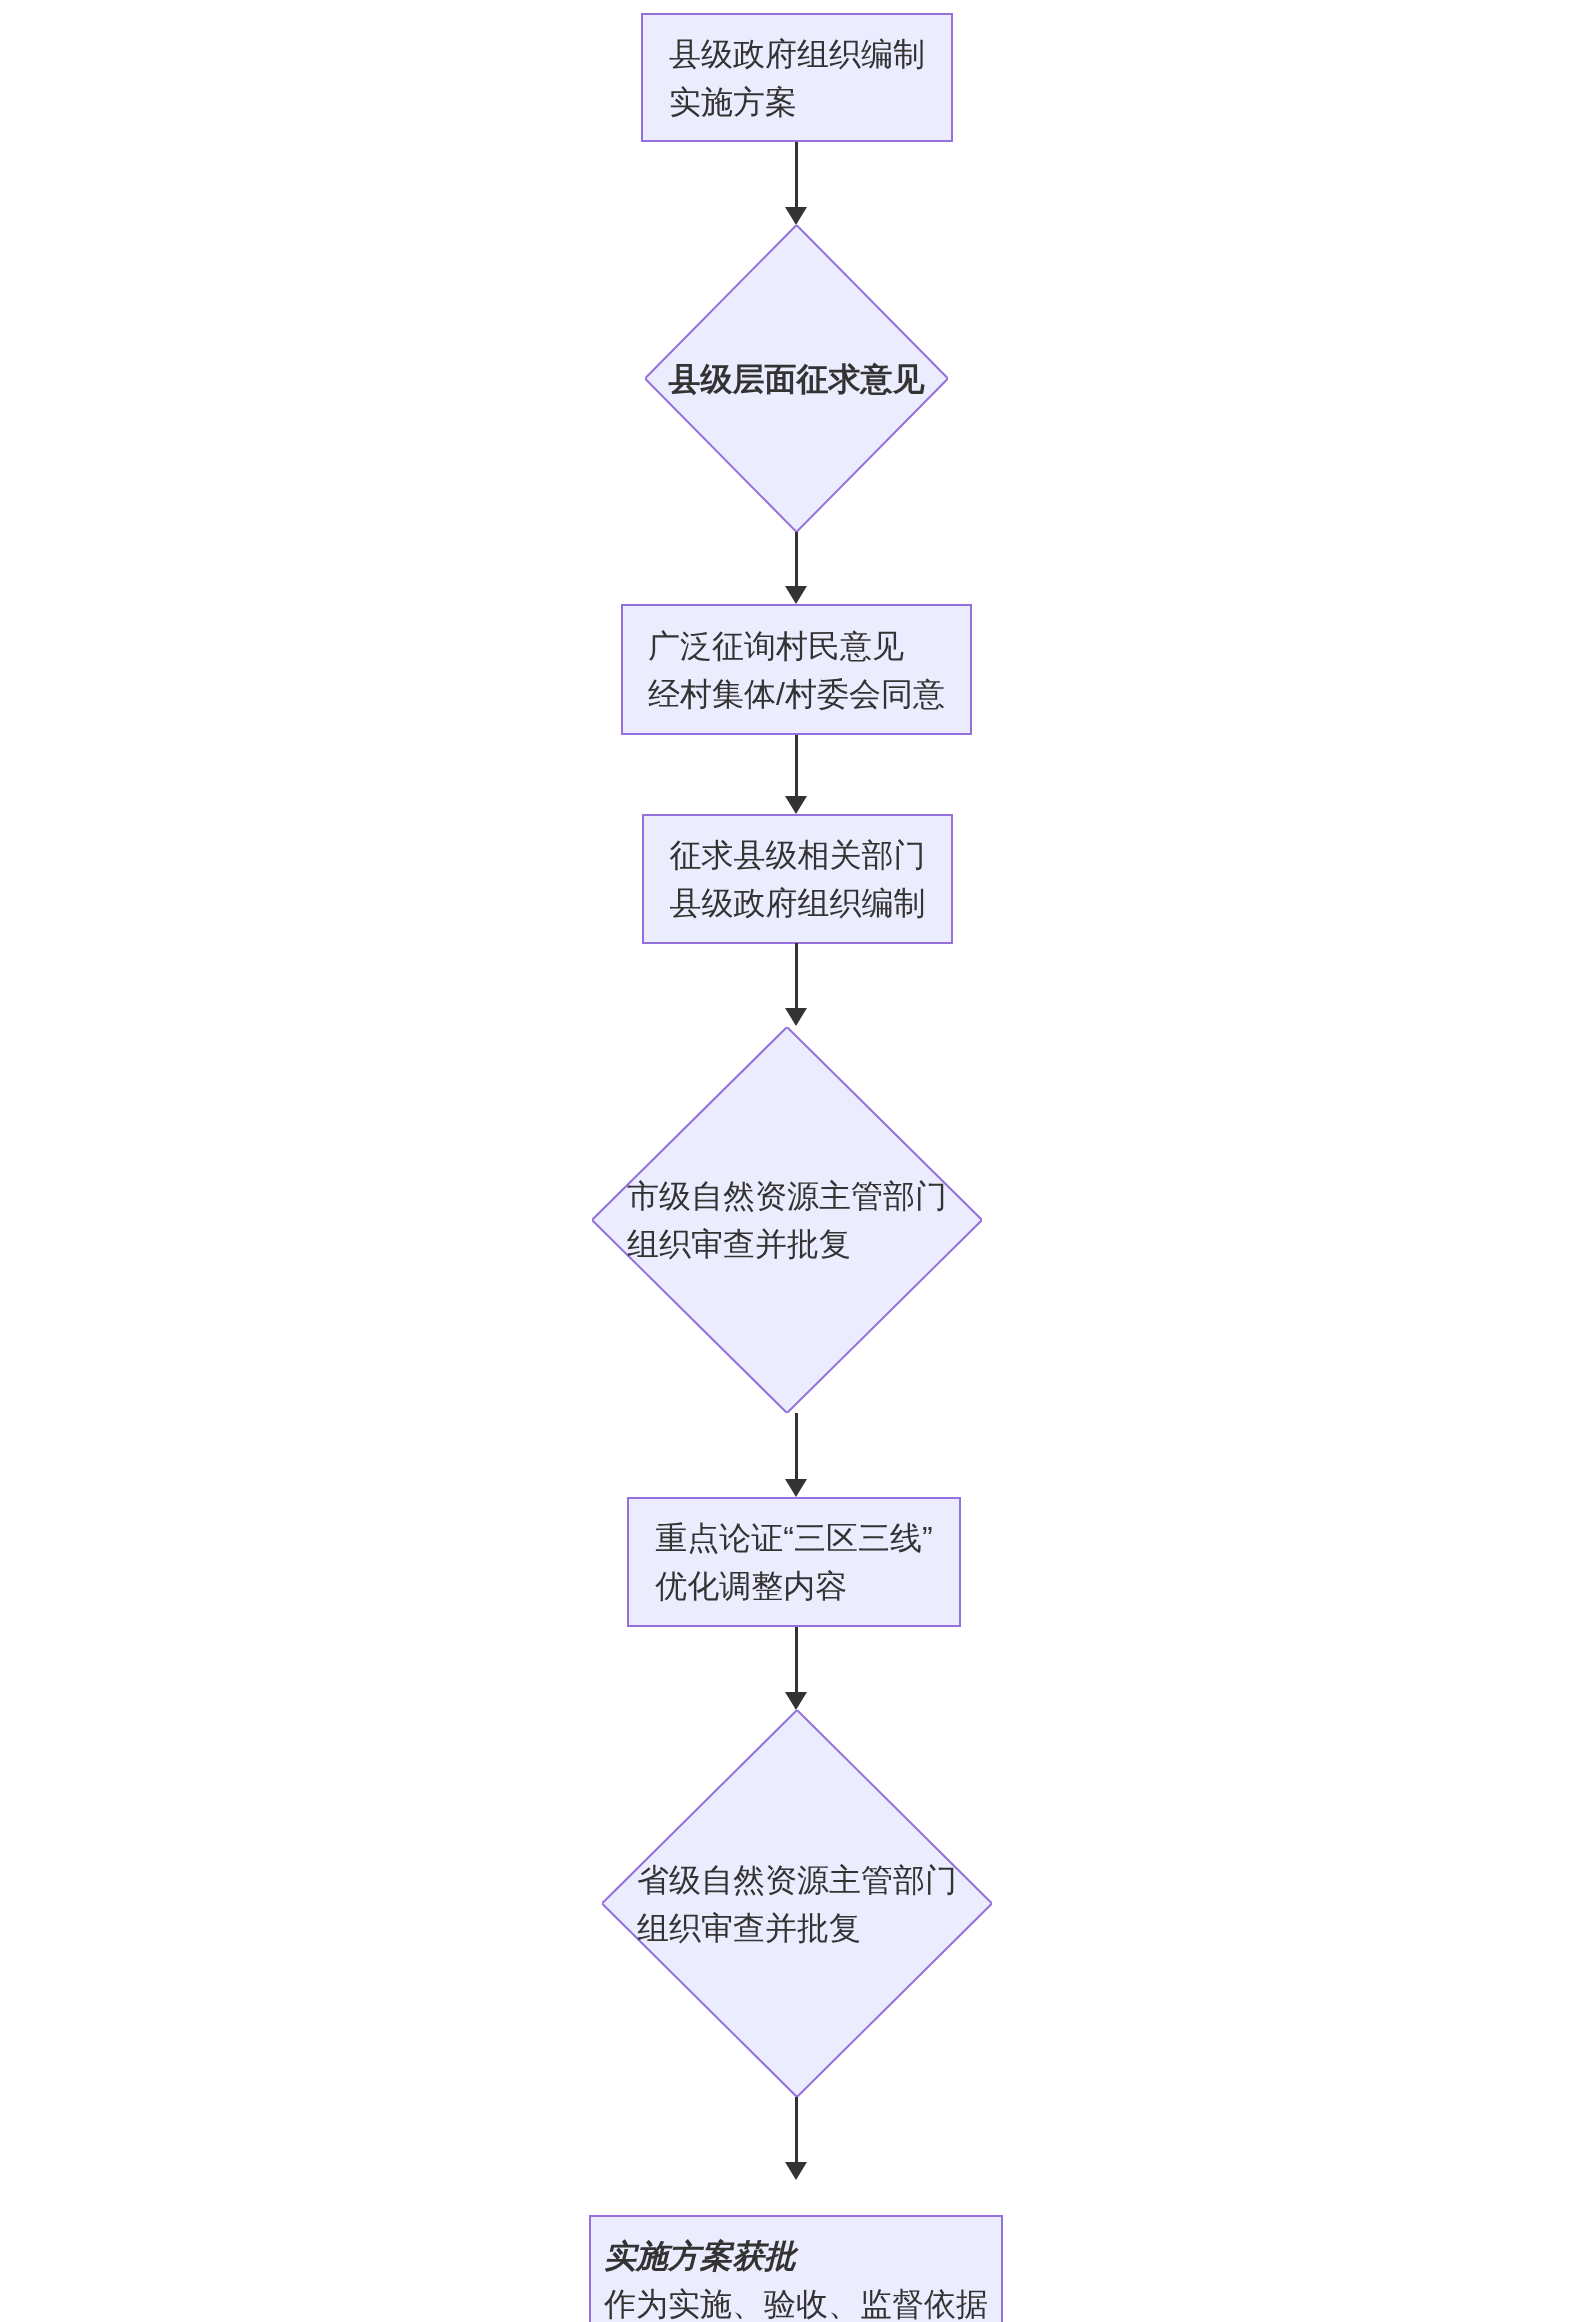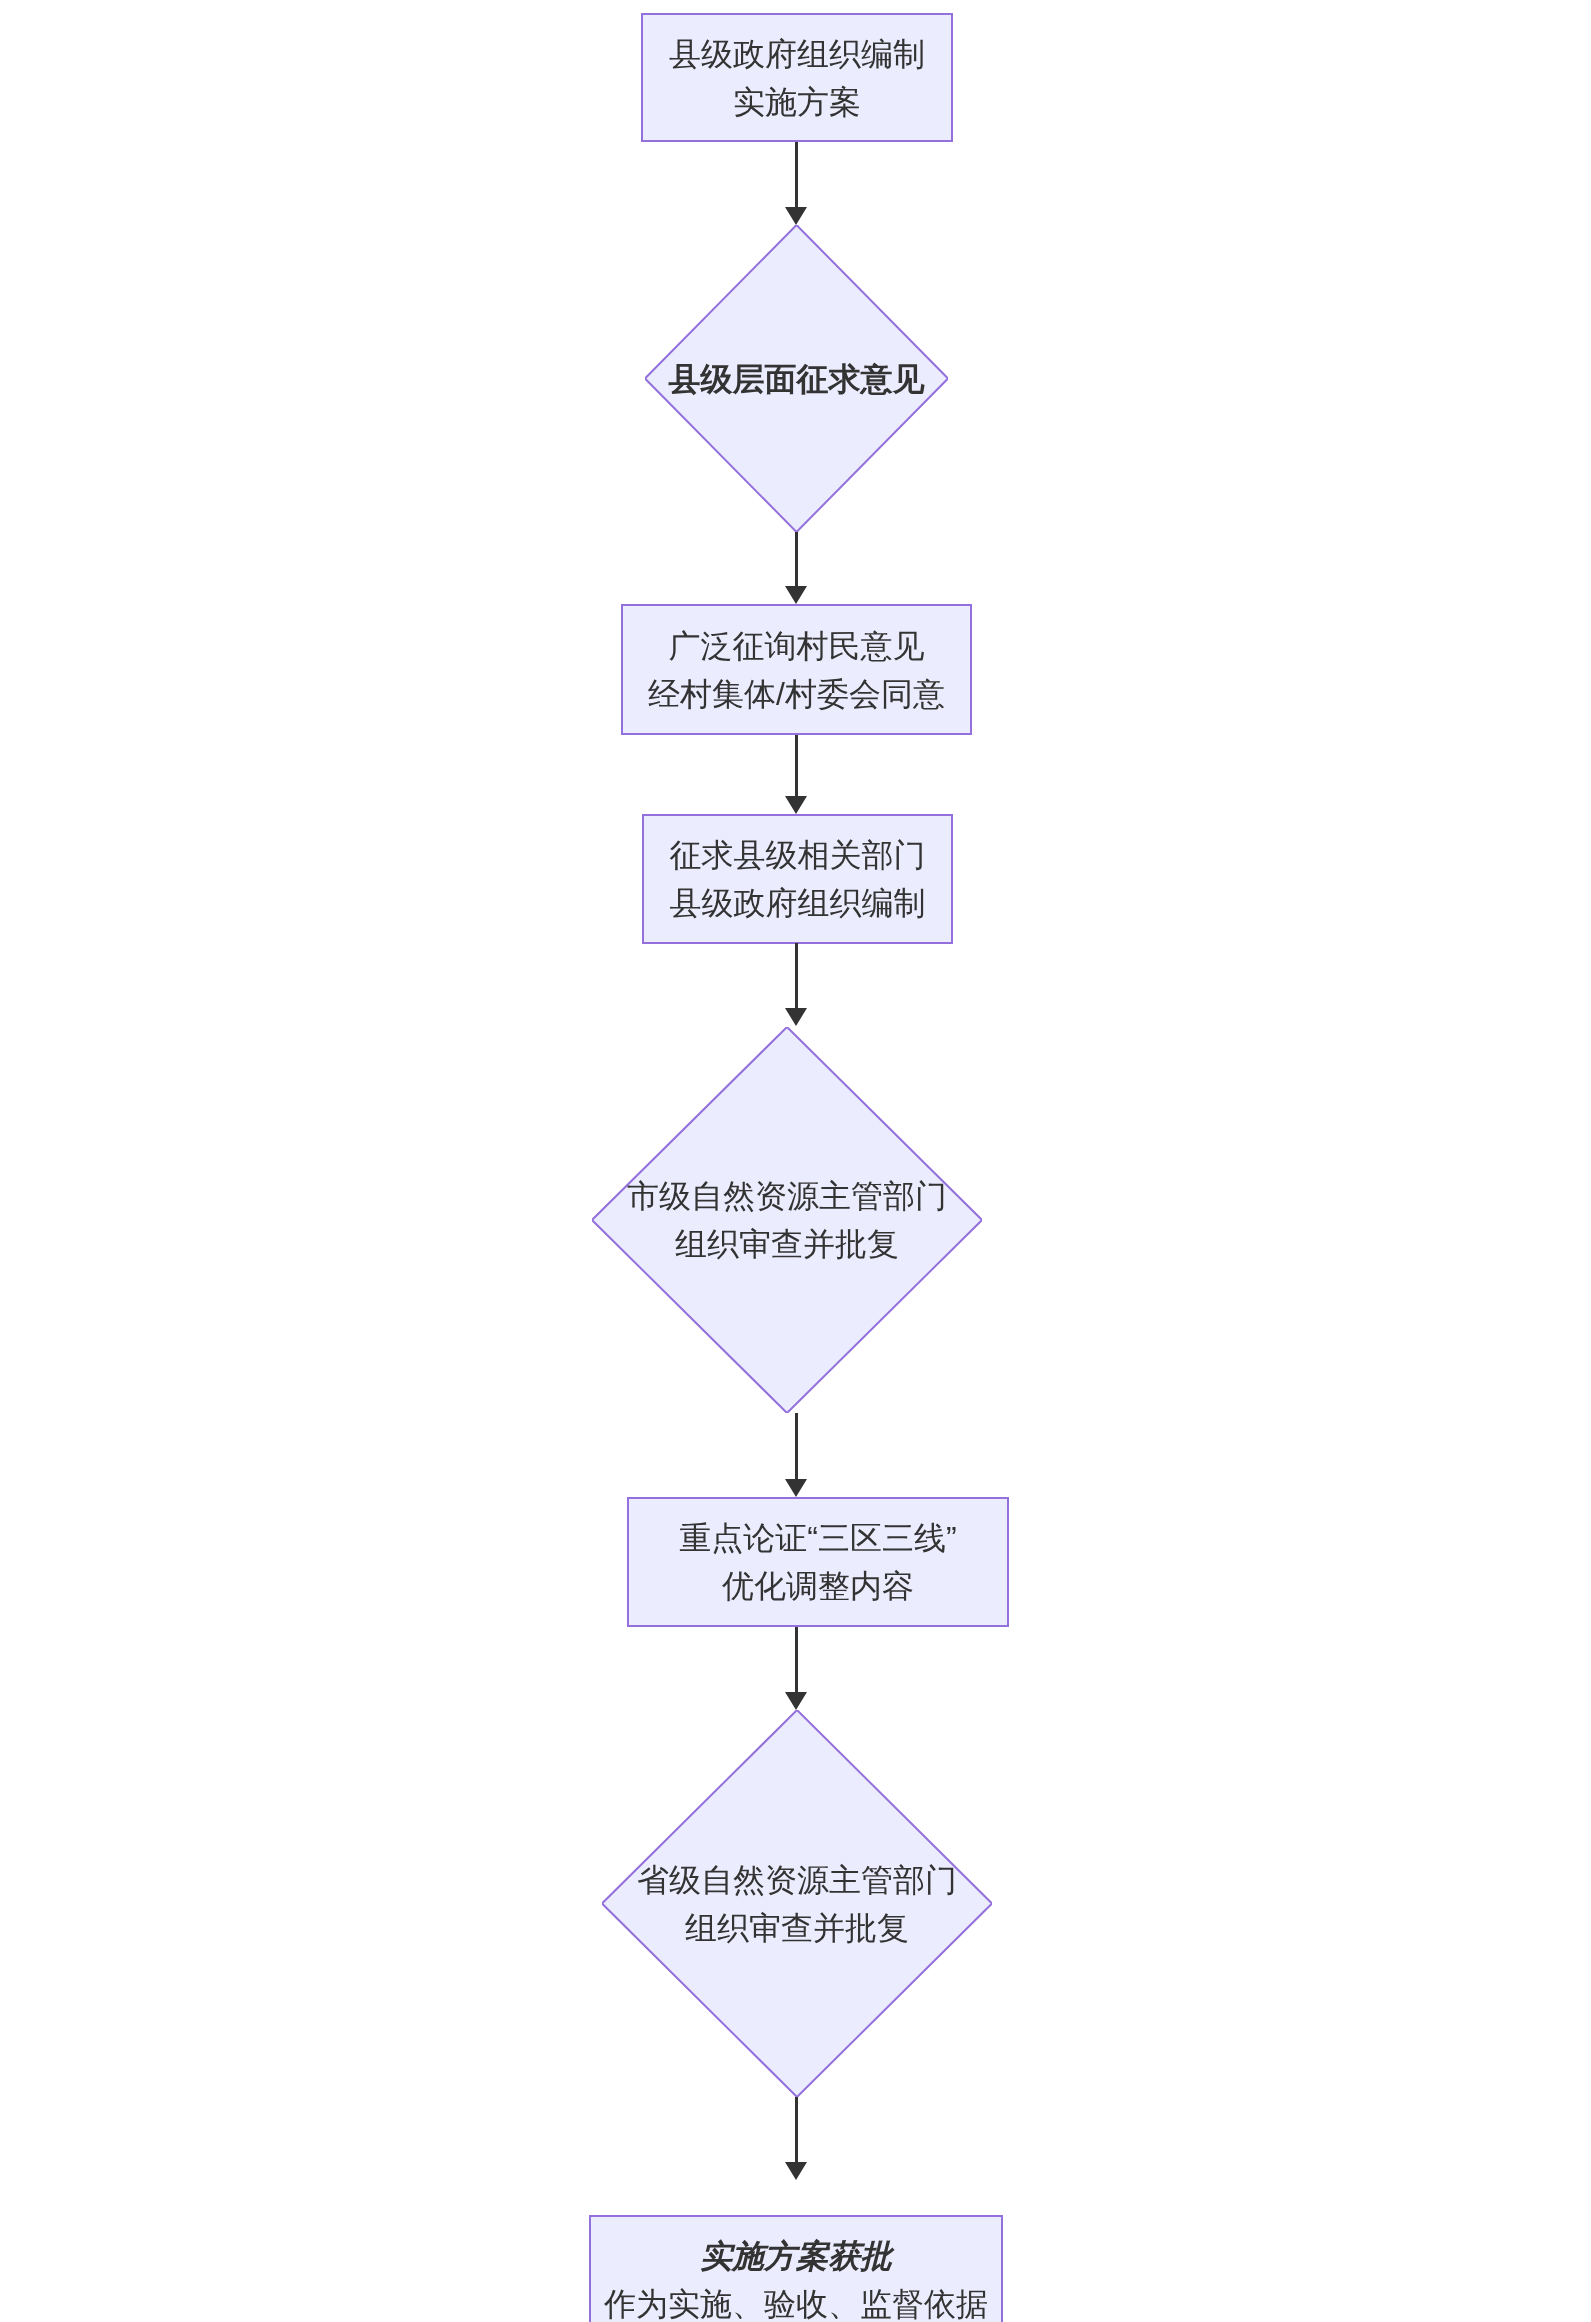--- a/index.html
+++ b/index.html
@@ -8,21 +8,21 @@
   html,body{margin:0;padding:0;}
   body{
     width:1592px;height:2323px;position:relative;overflow:hidden;
     background:var(--bg);
     font-family:"Liberation Sans","DejaVu Sans",sans-serif;
     color:var(--text);
   }
   .canvas{position:absolute;inset:0;}
   .node{
     position:absolute;display:flex;align-items:center;justify-content:center;
-    text-align:center;font-size:32px;line-height:48px;color:var(--text);
+    font-size:32px;line-height:48px;color:var(--text);
   }
   .node.rect{
     background:var(--fill);
     border:2px solid var(--border);
     box-sizing:border-box;
   }
   .node.diamond{background:transparent;border:none;}
   .node.diamond svg{position:absolute;inset:0;width:100%;height:100%;display:block;}
   .node.diamond polygon{
     fill:var(--fill);stroke:var(--border);stroke-width:2;
@@ -106,21 +106,21 @@
       <div class="line">市级自然资源主管部门</div>
       <div class="line">组织审查并批复</div>
     </div>
   </div>
 
   <div class="arrow" style="left:784px;top:1413px;height:84px;">
     <div class="shaft"></div>
     <div class="head"></div>
   </div>
 
-  <div class="node rect" style="left:627px;top:1497px;width:382px;height:130px;">
+  <div class="node rect" style="left:627px;top:1497px;width:334px;height:130px;">
     <div class="label">
       <div class="line">重点论证“三区三线”</div>
       <div class="line">优化调整内容</div>
     </div>
   </div>
 
   <div class="arrow" style="left:784px;top:1627px;height:83px;">
     <div class="shaft"></div>
     <div class="head"></div>
   </div>

